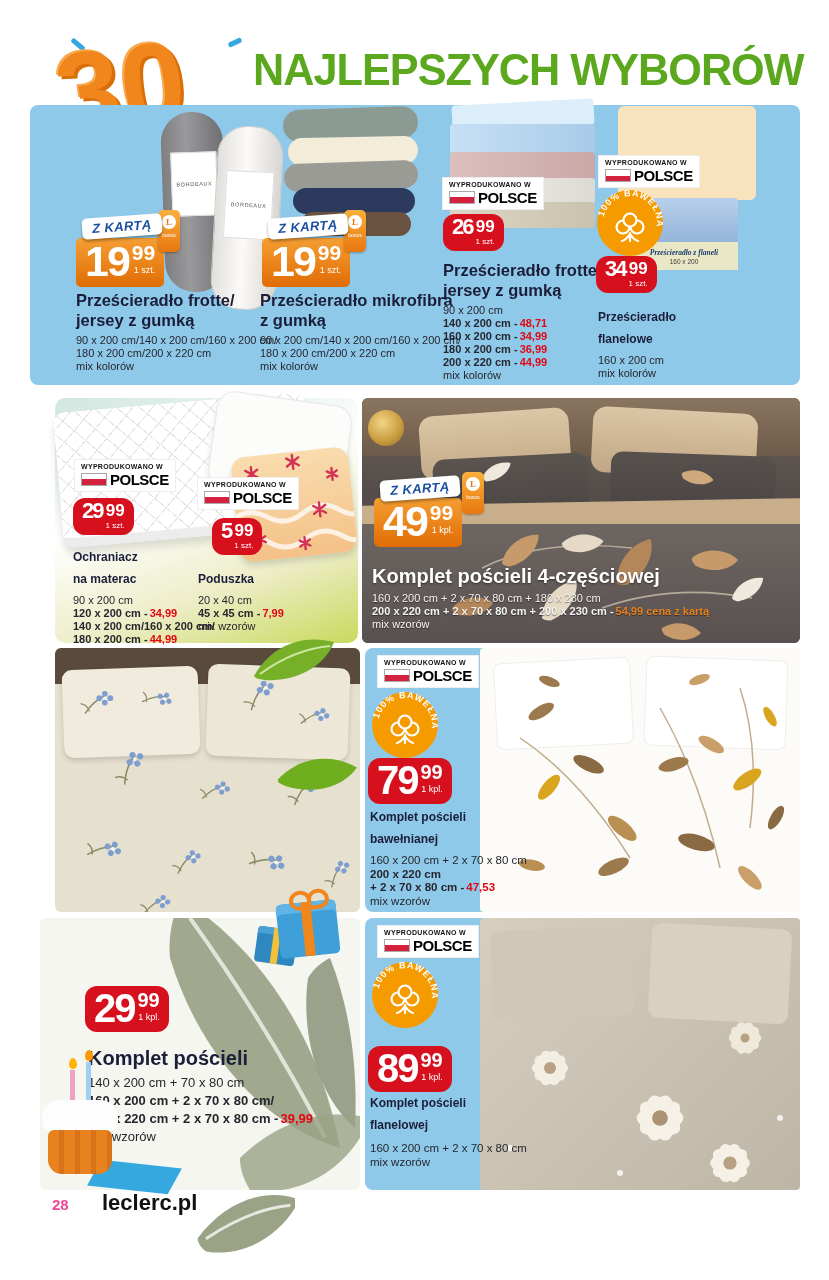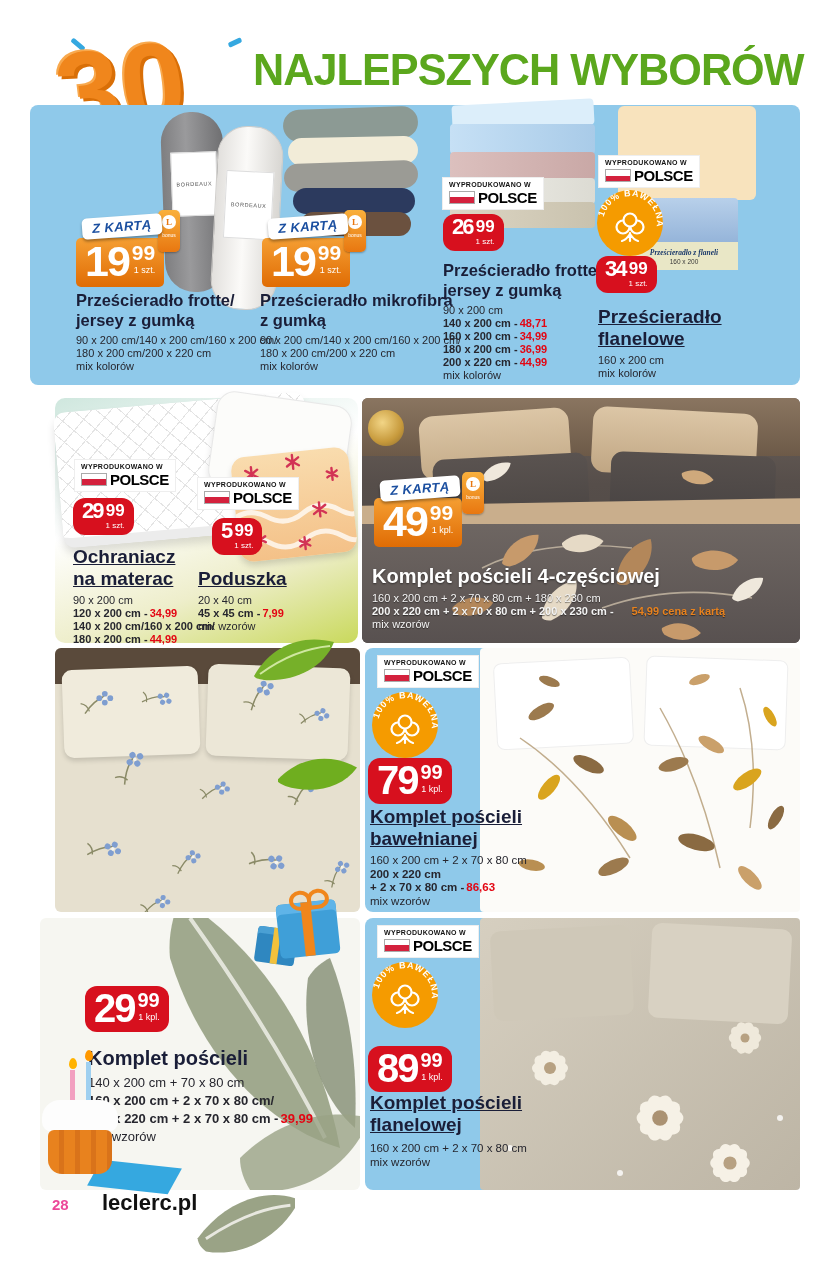--- a/index.html
+++ b/index.html
@@ -63,22 +63,22 @@
   .pbox.orange .pdec { font-size:21px; }
   .pbox.orange .punit { font-size:9px; }
 
   
   .pinfo { position:absolute; z-index:3; }
   .pn { font-weight:bold; color:#1a1e38; font-size:16.5px; line-height:20px; white-space:nowrap; }
   .psz { margin-top:4px; }
   .szl { font-size:11px; color:#26262e; line-height:13px; white-space:nowrap; }
   .szl.b { font-weight:bold; }
   .rp { color:#E30613; font-weight:bold; margin-left:2px; }
-  .op { color:#E8821E; font-weight:bold; margin-left:18px;text-align:right; }
-  .pinfo.md .pn { font-size:19px; line-height:22px;text-decoration:underline; }
+  .op { color:#E8821E; font-weight:bold; margin-left:2px;text-align:right; }
+  .pinfo.md .pn { font-size:12px; line-height:22px; }
   .pinfo.lgt .pn { font-size:20px; line-height:24px; }
   .pinfo.light .pn { color:#fff; text-shadow:0 1px 2px rgba(0,0,0,.5); }
   .pinfo.light .szl { color:#f4f4f4; text-shadow:0 1px 1px rgba(0,0,0,.5); }
   .pinfo.big .szl { font-size:13px; line-height:18px; }
   .pinfo.r34 .szl { font-size:11.5px; line-height:13.5px; }
 
   
   .roll { position:absolute; border-radius:30px; }
   .rlabel { position:absolute; background:#fff; border:1px solid #ddd; display:flex;
             align-items:center; justify-content:center; font-size:5.5px; letter-spacing:.6px; color:#555; }
@@ -478,21 +478,21 @@
         <span class="pdec">99</span>
         <span class="punit">1 kpl.</span>
       </span>
   </div>
   <div class="pinfo md r34" style="left:370px;top:806px;">
     <div class="pn">Komplet pościeli</div>
     <div class="pn">bawełnianej</div>
     <div class="psz">
       <div class="szl"><span>160 x 200 cm + 2 x 70 x 80 cm</span></div>
       <div class="szl b"><span>200 x 220 cm</span></div>
-      <div class="szl b"><span>+ 2 x 70 x 80 cm -</span><span class="rp">86,63</span></div>
+      <div class="szl b"><span>+ 2 x 70 x 80 cm -</span><span class="rp">47,53</span></div>
       <div class="szl"><span>mix wzorów</span></div>
     </div>
   </div>
 
   <div class="photo" style="left:40px;top:918px;width:320px;height:272px;background:#f6f6f1;">
     <svg width="320" height="272" viewBox="0 0 320 272">
       <path d="M140 -20 C220 30 280 120 300 230 C230 210 160 140 130 40 C128 20 132 0 140 -20 Z" fill="#97a183" opacity=".9"></path>
       <path d="M150 0 C200 70 250 150 285 220" stroke="#f2f2ec" stroke-width="4" fill="none" opacity=".8"></path>
       <path d="M290 40 C310 90 318 150 315 210 C280 180 260 120 268 60 C274 50 282 44 290 40 Z" fill="#8a937a" opacity=".85"></path>
       <path d="M200 240 C240 200 290 190 330 200 C310 250 260 280 210 272 C204 262 200 252 200 240 Z" fill="#9aa386" opacity=".8"></path>

